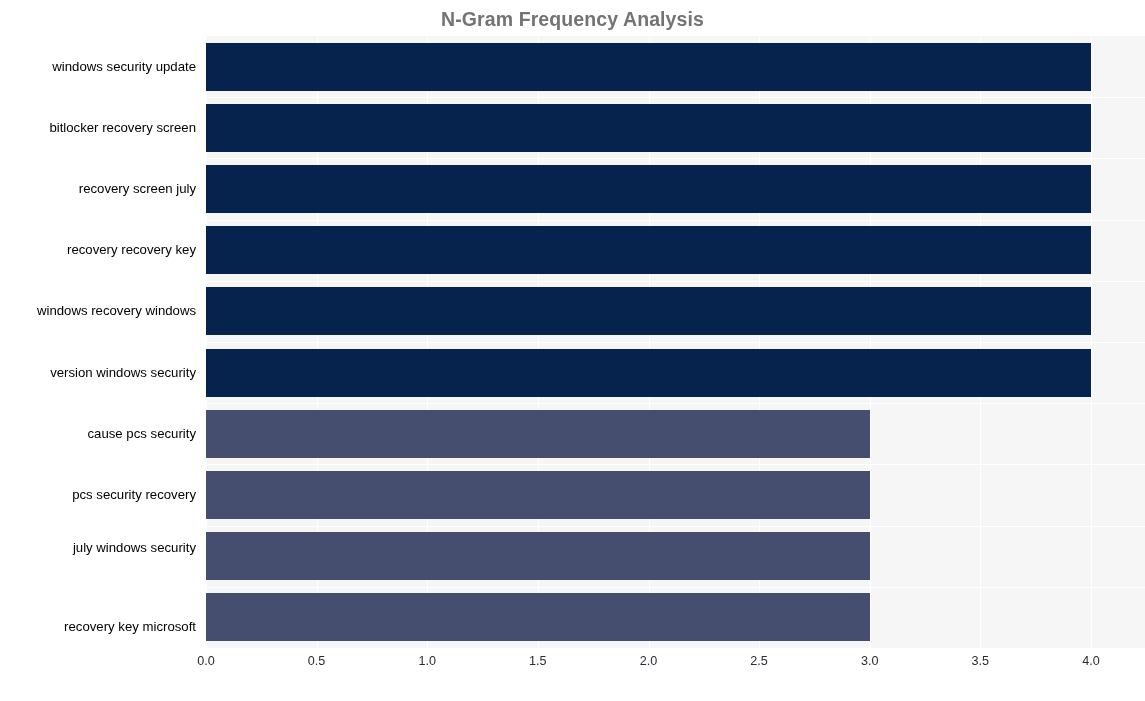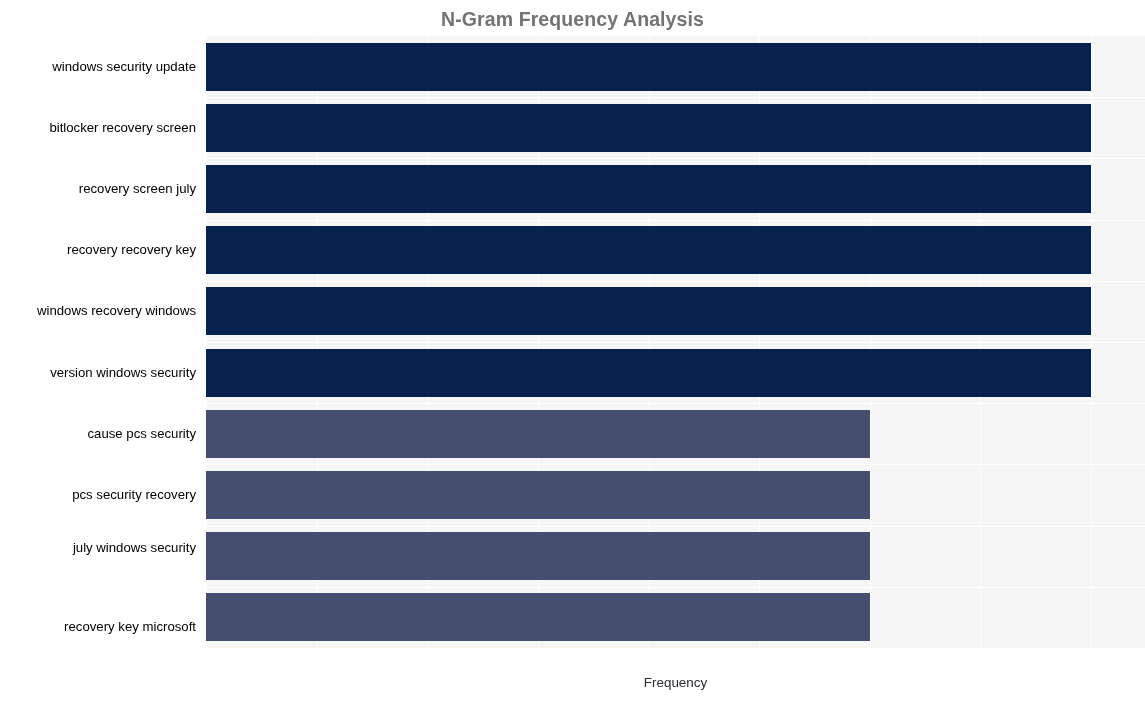--- a/index.html
+++ b/index.html
@@ -171,16 +171,26 @@
       <div class="ytick" style="top: 145px;">recovery screen july</div>
       <div class="ytick" style="top: 206px;">recovery recovery key</div>
       <div class="ytick" style="top: 267px;">windows recovery windows</div>
       <div class="ytick" style="top: 329px;">version windows security</div>
       <div class="ytick" style="top: 390px;">cause pcs security</div>
       <div class="ytick" style="top: 451px;">pcs security recovery</div>
       <div class="ytick" style="top: 504px;">july windows security</div>
       <div class="ytick" style="top: 583px; padding-left: 32px;">recovery key microsoft</div>
     </div>
 
+  <div id="xtick-layer">
+      <div class="xtick" style="left: 0px;">0.0</div>
+      <div class="xtick" style="left: 110.625px;">0.5</div>
+      <div class="xtick" style="left: 221.25px;">1.0</div>
+      <div class="xtick" style="left: 331.875px;">1.5</div>
+      <div class="xtick" style="left: 442.5px;">2.0</div>
+      <div class="xtick" style="left: 553.125px;">2.5</div>
+      <div class="xtick" style="left: 663.75px;">3.0</div>
+      <div class="xtick" style="left: 774.375px;">3.5</div>
+      <div class="xtick" style="left: 885px;">4.0</div>
+    </div>
 
-  <div id="xaxis-label">Frequency</div>
 
 </div>
 
 </body></html>

